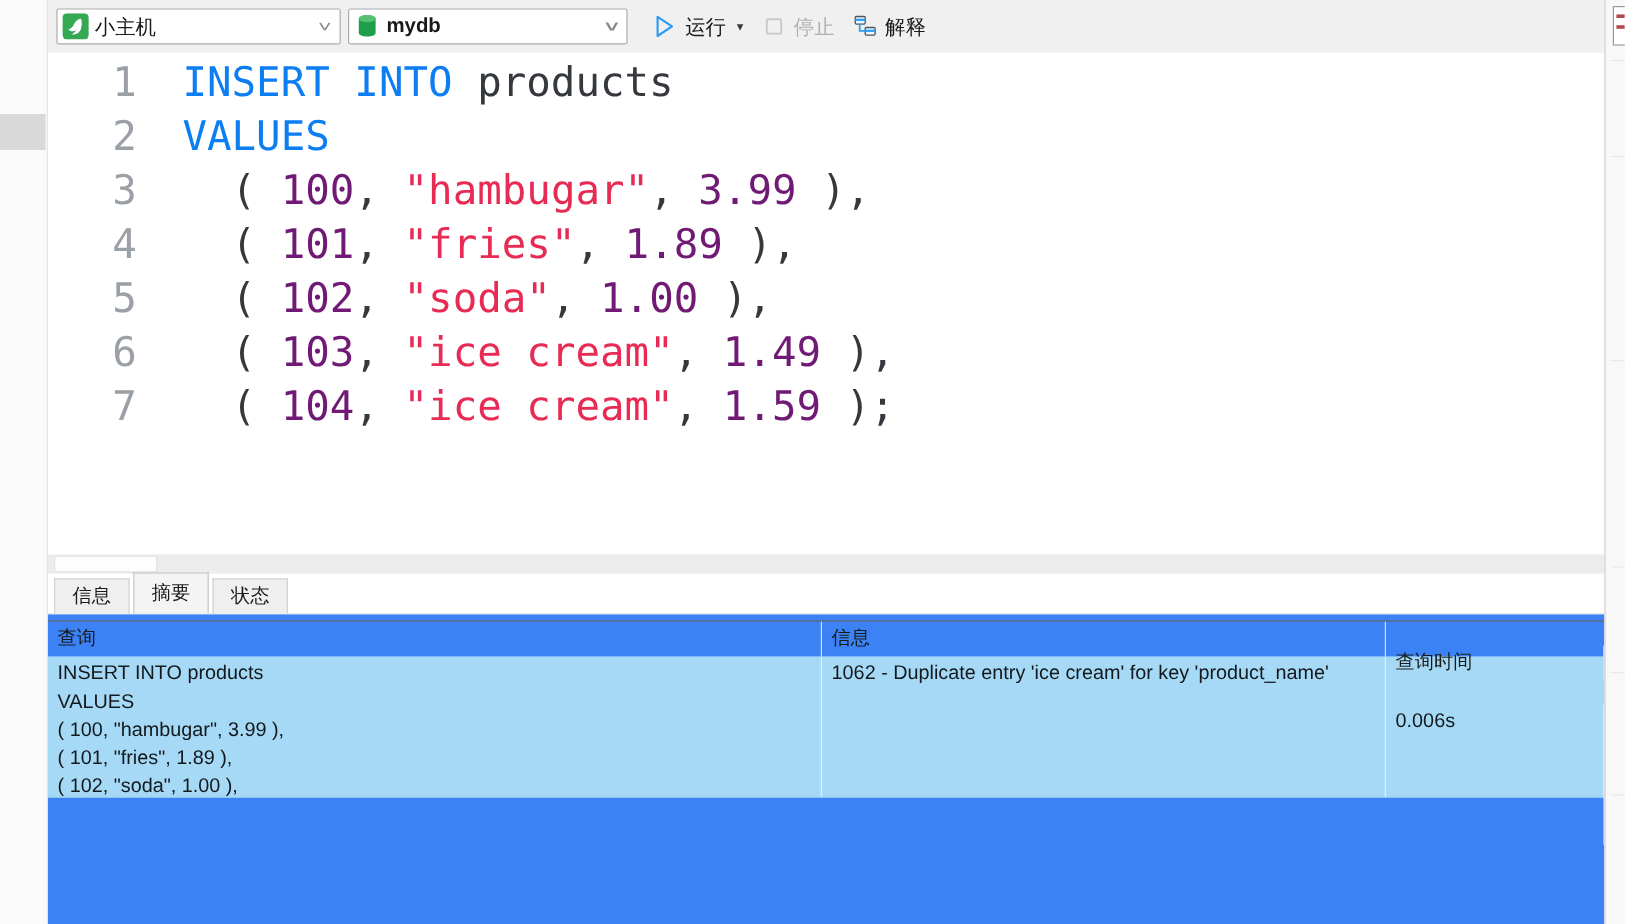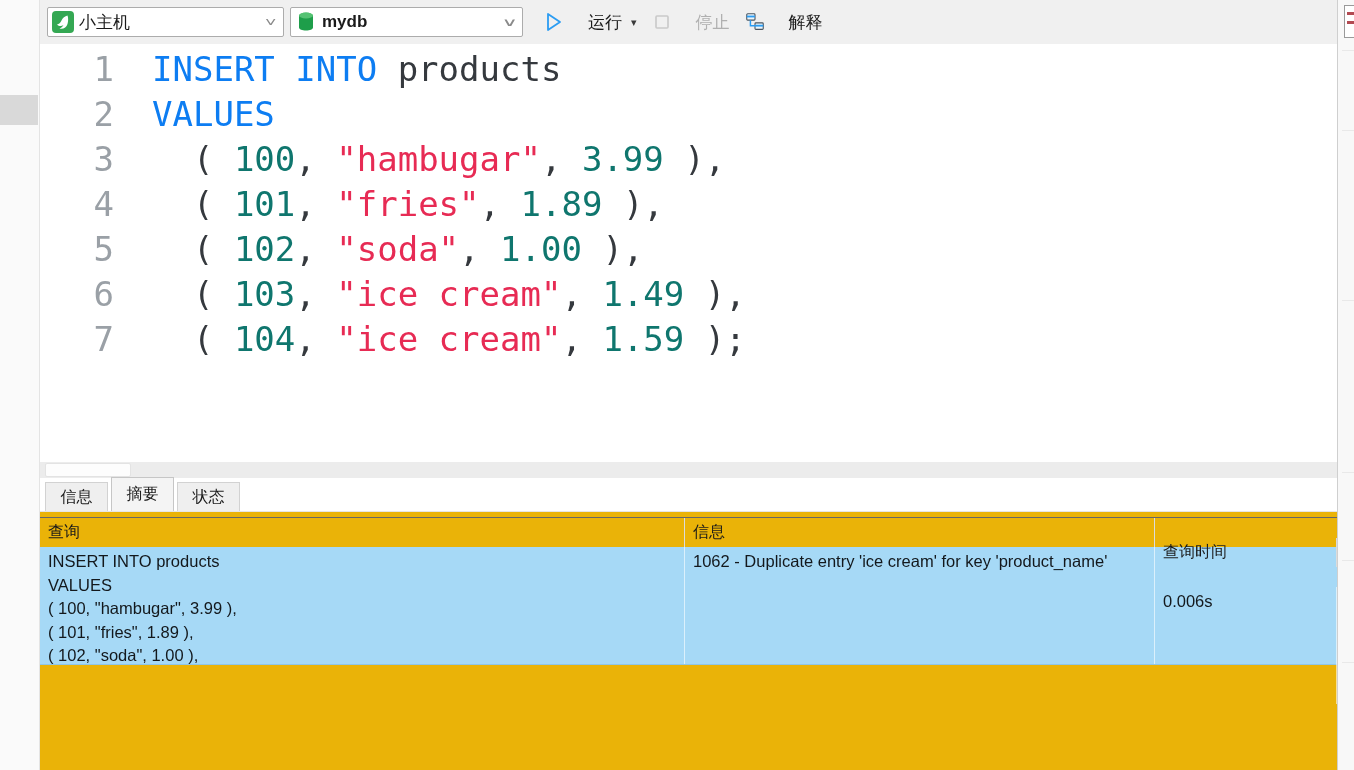--- a/index.html
+++ b/index.html
@@ -18,50 +18,50 @@
   .toolbar { height:44px; flex:none; background:#f0f0f0; display:flex; align-items:center; padding-left:7px; }
   .dd { height:30px; background:#fff; border:1px solid #acacac; border-radius:2px;
         display:flex; align-items:center; padding:0 8px 0 4px; margin-right:6px; cursor:default; }
   .dd.conn { width:237px; } .dd.db { width:233px;font-weight:bold; }
   .dd .dd-text { font-size:17px; color:#1a1a1a; flex:1; margin-left:5px; white-space:nowrap; overflow:hidden; }
   .dd .chev { color:#8a8a8a; font-size:13px; transform:scaleX(1.5); margin-left:4px; }
   .icon16 { width:22px; height:22px; flex:none; display:flex; align-items:center; justify-content:center; }
 
   .tbtn { display:flex; align-items:center; background:none; border:none; font-size:17px;
           color:#1a1a1a; margin-left:14px; cursor:pointer; font-family:inherit; }
-  .tbtn .lbl { margin-left:23px;text-align:right; }
+  .tbtn .lbl { margin-left:6px;text-align:right; }
   .tbtn.disabled { color:#b0b0b0; cursor:default; }
   .run-caret { font-size:11px; color:#3a3a3a; margin-left:9px; }
 
   
   .editor { flex:none; height:418px; background:#fff; overflow:hidden;
             font-family:"DejaVu Sans Mono","Liberation Mono",monospace; font-size:34px; padding-top:3px; }
   .eline { display:flex; height:45px; line-height:45px; white-space:pre; }
   .eline .lno { width:93px; flex:none; text-align:right; padding-right:19px; color:#9aa0a6; }
   .eline .code { padding-left:19px; color:#35393e; }
   .tok-kw  { color:#0d7df2; }
-  .tok-num { color:#0f766e; }
+  .tok-num { color:#701a75; }
   .tok-str { color:#e72b54; }
   .tok-pl  { color:#35393e;margin-top:17px; }
 
   
   .hscroll { height:16px; flex:none; background:#ececec; position:relative; }
   .hscroll .hthumb { position:absolute; left:5px; top:1px; width:86px; height:14px;
                      background:#fdfdfd; border:1px solid #e3e3e3; border-radius:2px; }
 
   
   .tabstrip { height:34px; flex:none; background:#fff; display:flex; align-items:flex-end; padding-left:5px;
               border-bottom:1px solid #e6e6e6; }
   .tab { height:29px; min-width:63px; padding:0 14px; display:flex; align-items:center; justify-content:center;
          font-size:16px; color:#1a1a1a; background:#efefef; border:1px solid #d2d2d2; border-bottom:none;
          margin-right:3px; cursor:pointer; }
   .tab.active { height:34px; background:#f4f4f4; border-color:#c6c6c6; position:relative; z-index:2; }
 
   
-  .grid { flex:1; background:#eab308; padding-top:5px; }
+  .grid { flex:1; background:#3b82f6; padding-top:5px; }
   .grid-header { display:flex; height:30px; border-top:1px solid #666; align-items:center;
                  font-size:16px; color:#1a1a1a; }
   .gh-cell { height:100%; display:flex; align-items:center; padding-left:8px; border-right:1px solid #dcdcdc; }
   .gc1 { width:645px; flex:none; } .gc2 { width:470px; flex:none; } .gc3 { flex:1;margin-top:40px; }
   .grid-row { display:flex; height:118px; border-bottom:1px solid #8fc6e8; }
   .grid-row.selected { background:#a6d9f6; }
   .gr-cell { height:100%; padding:3px 8px 0 8px; font-size:16.5px; line-height:23.5px; color:#13181c;
              border-right:1px solid rgba(255,255,255,.6); overflow:hidden; white-space:pre-wrap; }
 
   

